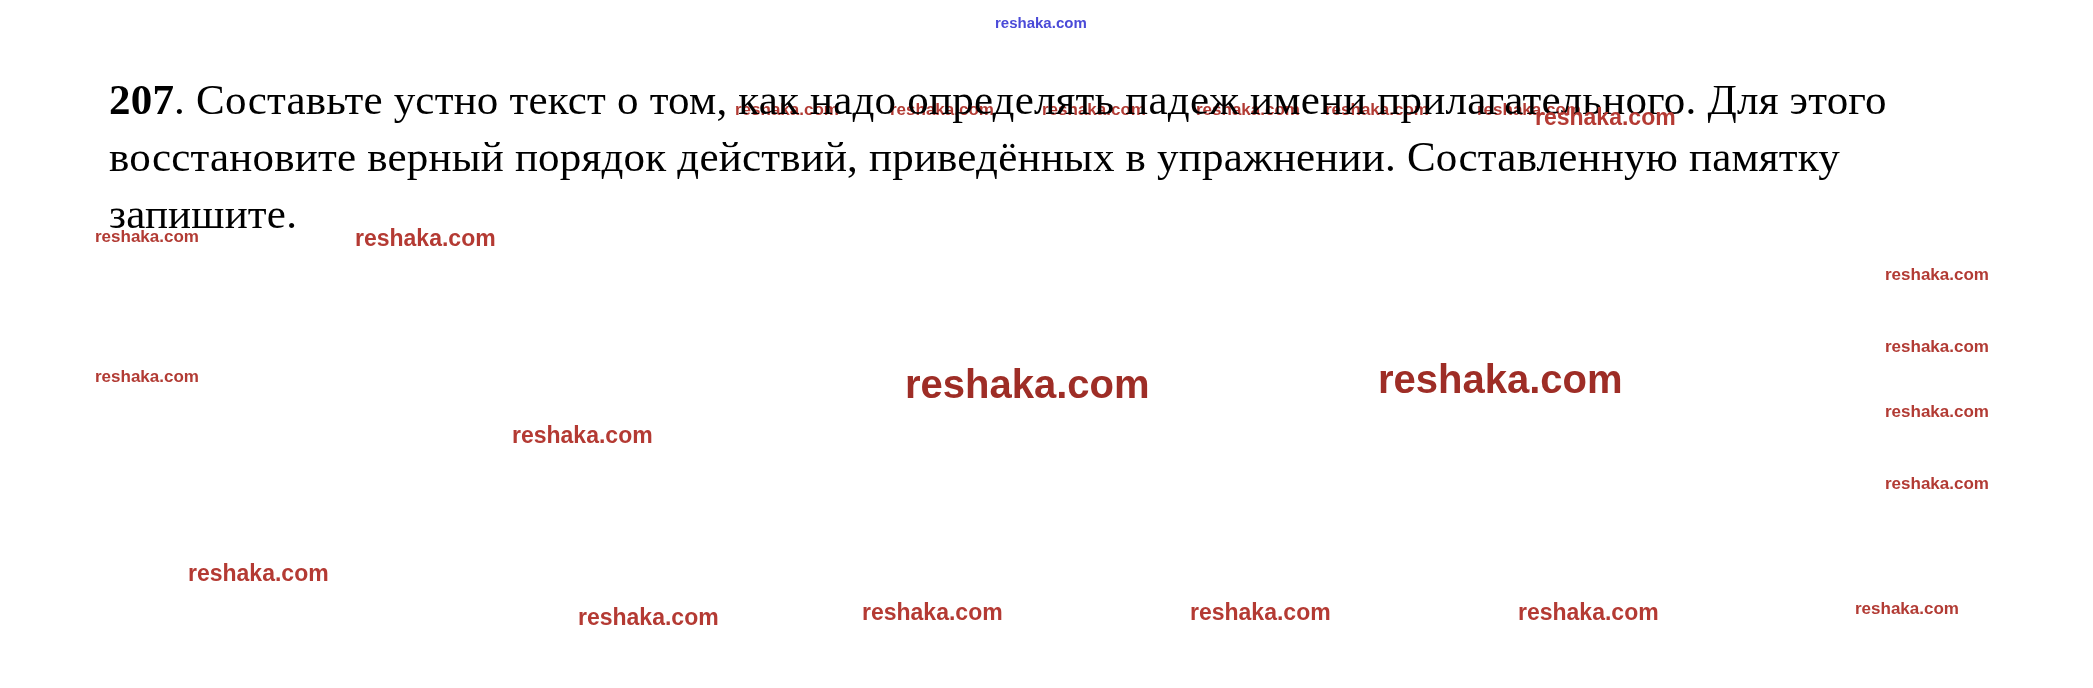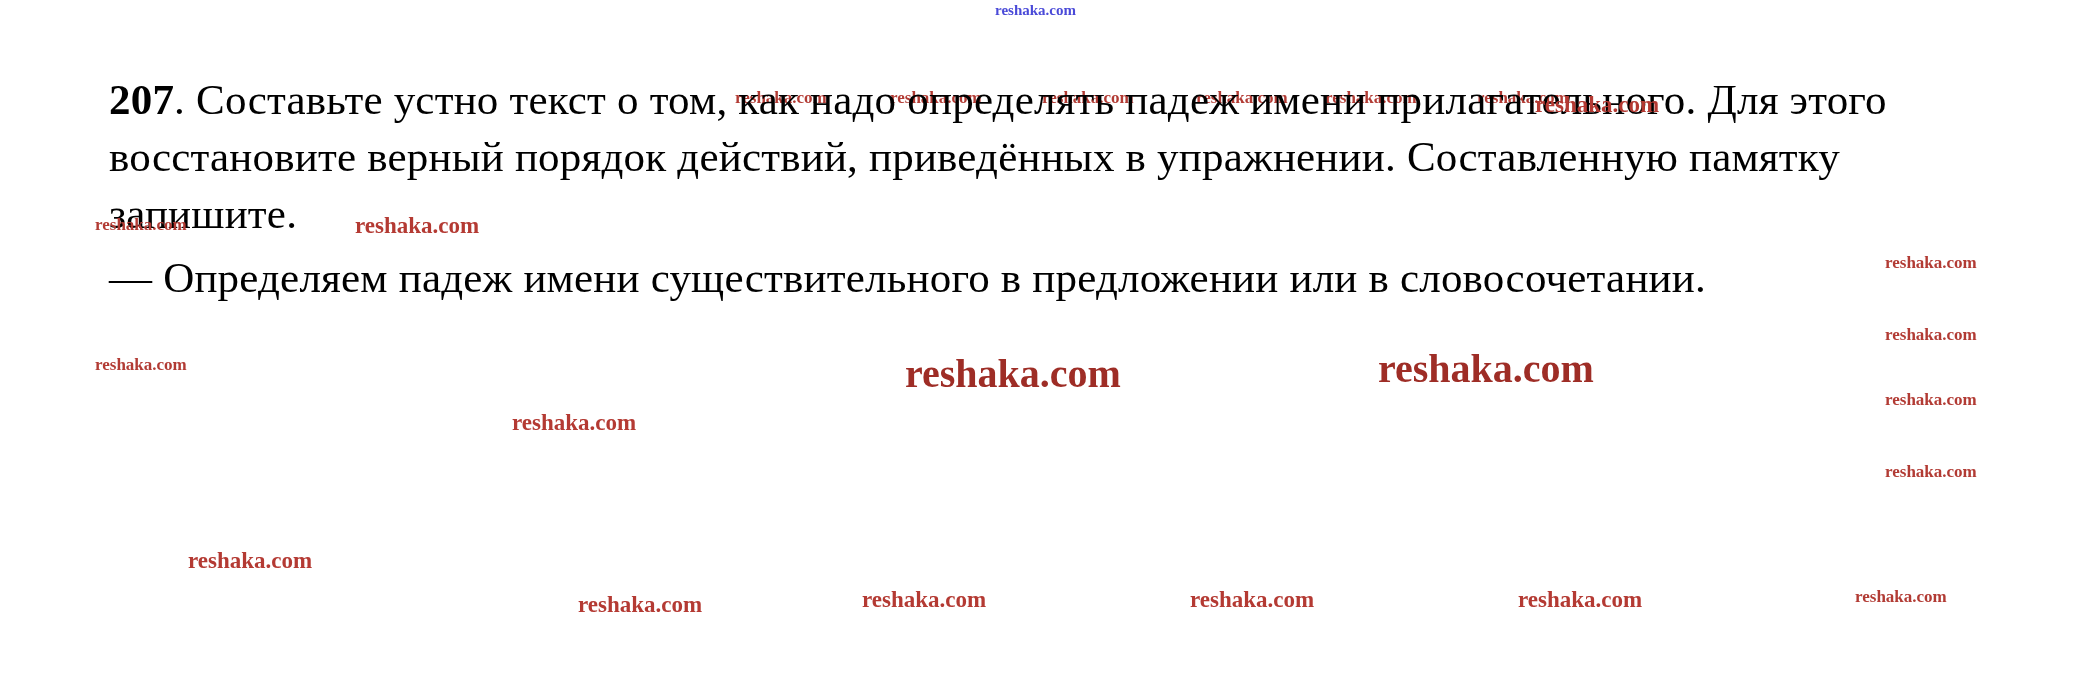--- a/index.html
+++ b/index.html
@@ -46,23 +46,24 @@
   }
 
   .ex-num {
     font-weight: bold;
   }
 
   
   .wm {
     position: absolute;
     color: #c8362f;
-    font-family: Liberation Serif, serif;
+    font-family: Liberation Sans, sans-serif;
     white-space: nowrap;
     pointer-events: none;
+    margin-top: 12px;
   }
   .wm.small {
     font-size: 17px;
     font-weight: bold;
     color: #b23b34;
   }
   .wm.med {
     font-size: 23px;
     font-weight: bold;
     color: #b43a33;
@@ -80,21 +81,20 @@
   .wm.behind { z-index: 1; }
   .wm.front { z-index: 9; }
 </style>
 </head>
 <body>
 
 <div id="page">
 
   <div class="exercise">
     <p class="para first"><span class="ex-num">207</span><span>. Составьте устно текст о том, как надо определять падеж имени прилагательного. Для этого восстановите верный порядок действий, приведённых в упражнении. Составленную памятку запишите.</span></p>
-    <p class="para">— Определяем падеж имени существительного в предложении или в словосочетании.</p>
   </div>
 
   <div id="watermark-layer">
       <div class="wm top front" style="left: 995px; top: 2px;">reshaka.com</div>
       <div class="wm small behind" style="left: 735px; top: 88px;">reshaka.com</div>
       <div class="wm small behind" style="left: 890px; top: 88px;">reshaka.com</div>
       <div class="wm small behind" style="left: 1042px; top: 88px;">reshaka.com</div>
       <div class="wm small behind" style="left: 1196px; top: 88px;">reshaka.com</div>
       <div class="wm small behind" style="left: 1325px; top: 88px;">reshaka.com</div>
       <div class="wm small behind" style="left: 1477px; top: 88px;">reshaka.com</div>

